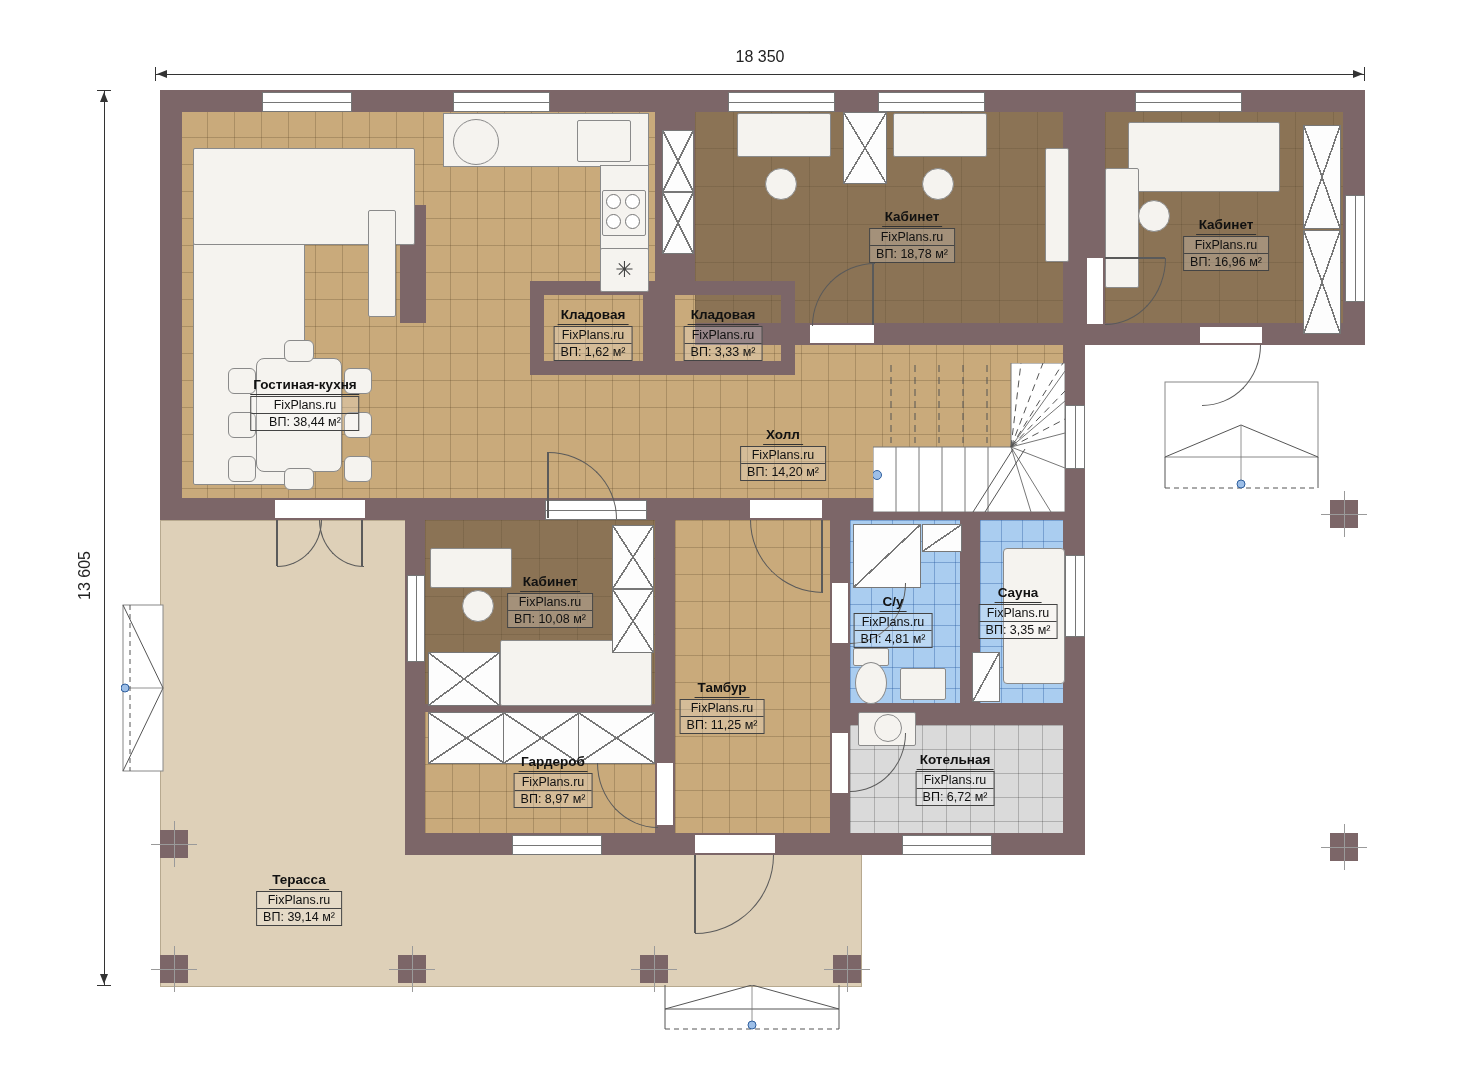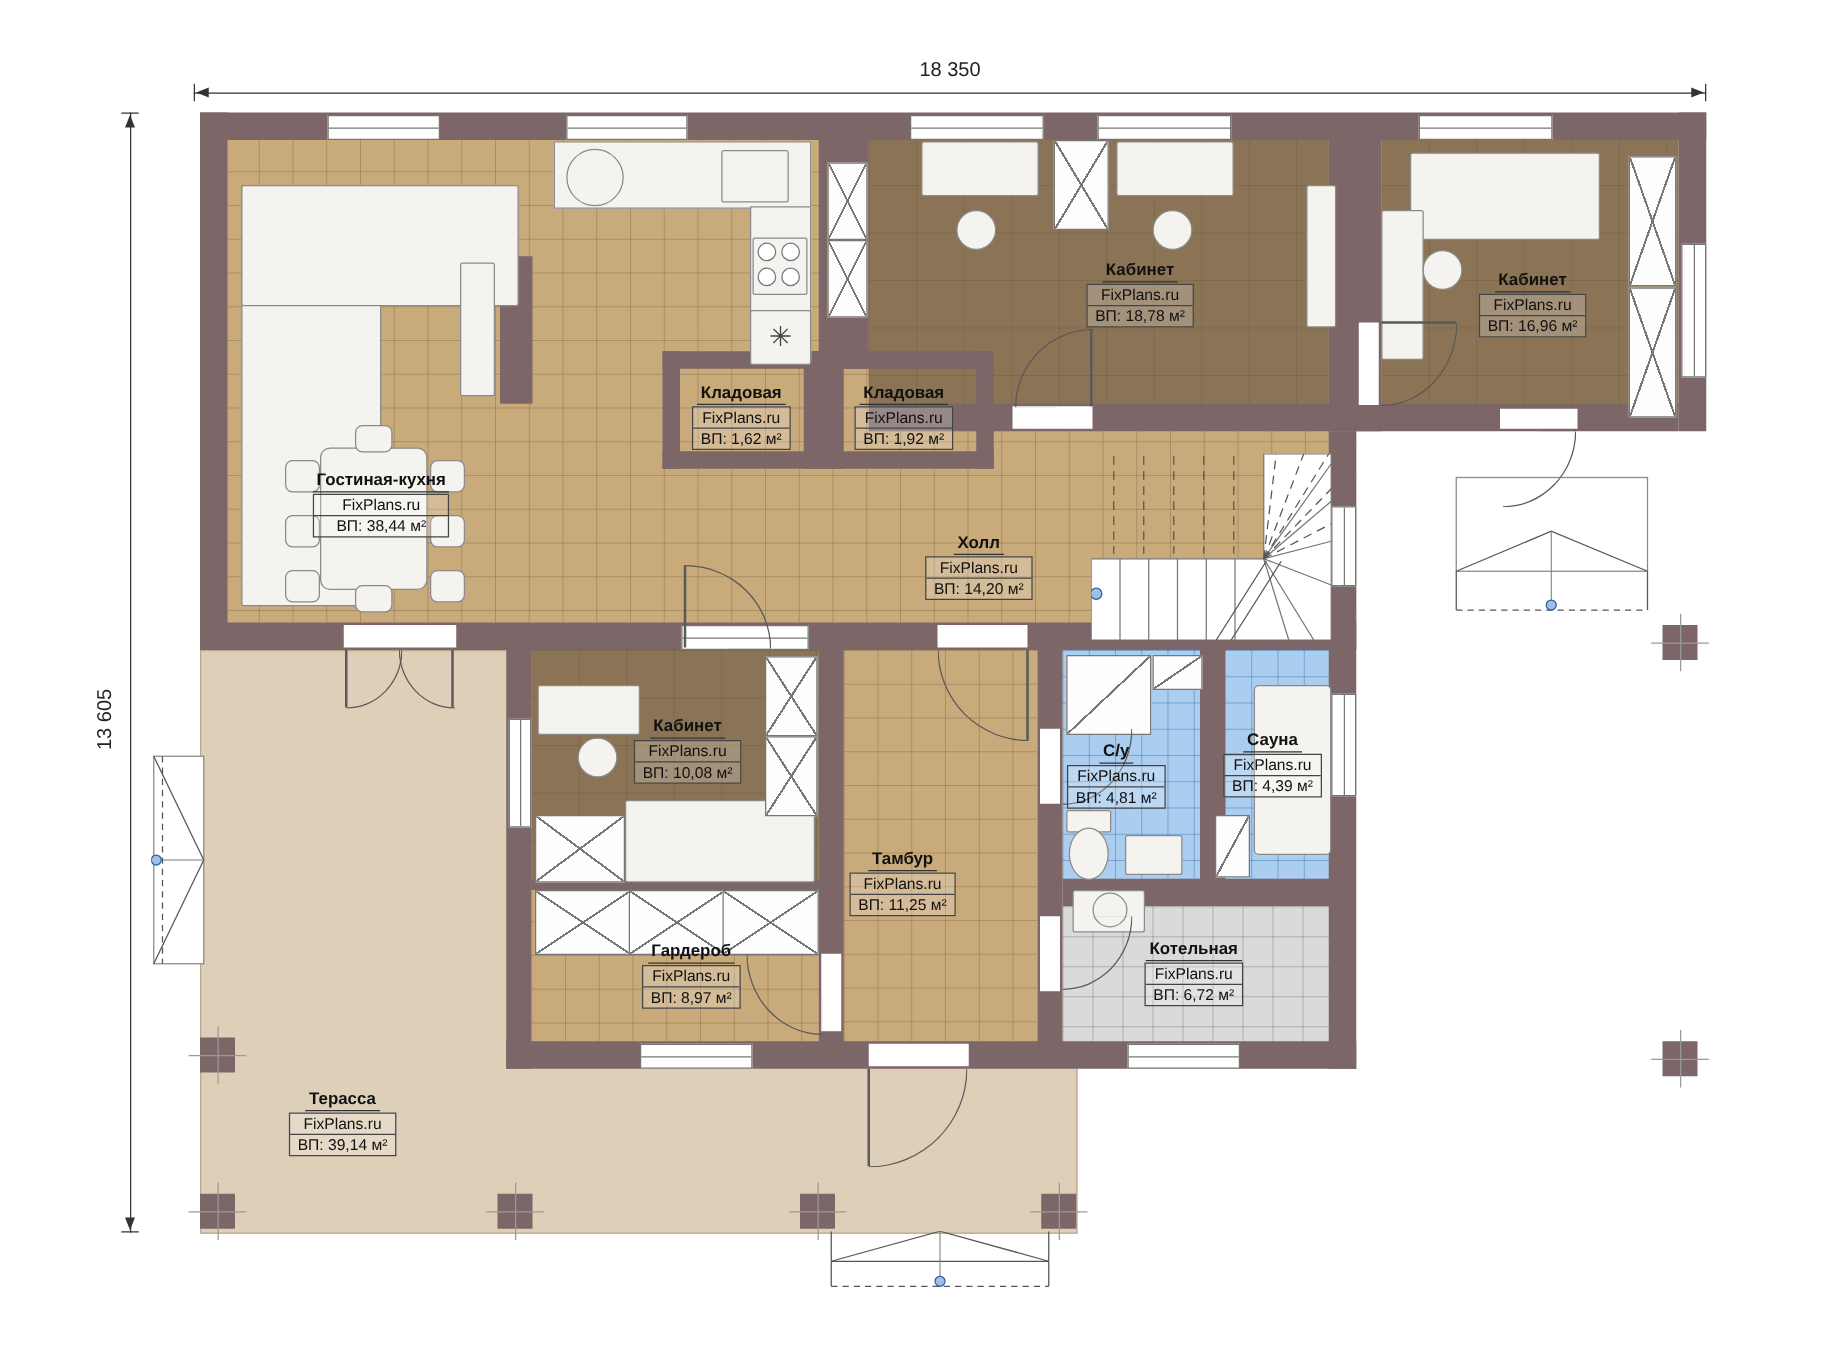--- a/index.html
+++ b/index.html
@@ -306,21 +306,21 @@
     <div class="rname">Кладовая</div>
     <div class="rbox">
       <div class="rrow1">FixPlans.ru</div>
       <div class="rrow2">ВП: 1,62 м²</div>
     </div>
   </div>
   <div class="abs rlabel" style="left:723px;top:305px">
     <div class="rname">Кладовая</div>
     <div class="rbox">
       <div class="rrow1">FixPlans.ru</div>
-      <div class="rrow2">ВП: 1,92 м²</div>
+      <div class="rrow2">ВП: 3,33 м²</div>
     </div>
   </div>
   <div class="abs rlabel" style="left:783px;top:425px">
     <div class="rname">Холл</div>
     <div class="rbox">
       <div class="rrow1">FixPlans.ru</div>
       <div class="rrow2">ВП: 14,20 м²</div>
     </div>
   </div>
   <div class="abs rlabel" style="left:550px;top:572px">
@@ -334,21 +334,21 @@
     <div class="rname">С/у</div>
     <div class="rbox">
       <div class="rrow1">FixPlans.ru</div>
       <div class="rrow2">ВП: 4,81 м²</div>
     </div>
   </div>
   <div class="abs rlabel" style="left:1018px;top:583px">
     <div class="rname">Сауна</div>
     <div class="rbox">
       <div class="rrow1">FixPlans.ru</div>
-      <div class="rrow2">ВП: 4,39 м²</div>
+      <div class="rrow2">ВП: 3,35 м²</div>
     </div>
   </div>
   <div class="abs rlabel" style="left:722px;top:678px">
     <div class="rname">Тамбур</div>
     <div class="rbox">
       <div class="rrow1">FixPlans.ru</div>
       <div class="rrow2">ВП: 11,25 м²</div>
     </div>
   </div>
   <div class="abs rlabel" style="left:553px;top:752px">
@@ -358,21 +358,21 @@
       <div class="rrow2">ВП: 8,97 м²</div>
     </div>
   </div>
   <div class="abs rlabel" style="left:955px;top:750px">
     <div class="rname">Котельная</div>
     <div class="rbox">
       <div class="rrow1">FixPlans.ru</div>
       <div class="rrow2">ВП: 6,72 м²</div>
     </div>
   </div>
-  <div class="abs rlabel" style="left:274px;top:870px">
+  <div class="abs rlabel" style="left:299px;top:870px">
     <div class="rname">Терасса</div>
     <div class="rbox">
       <div class="rrow1">FixPlans.ru</div>
       <div class="rrow2">ВП: 39,14 м²</div>
     </div>
   </div>
 
 </div>
 
 </body></html>

